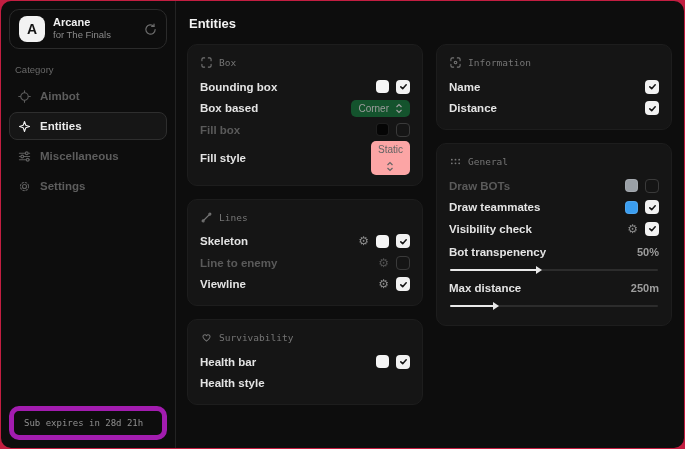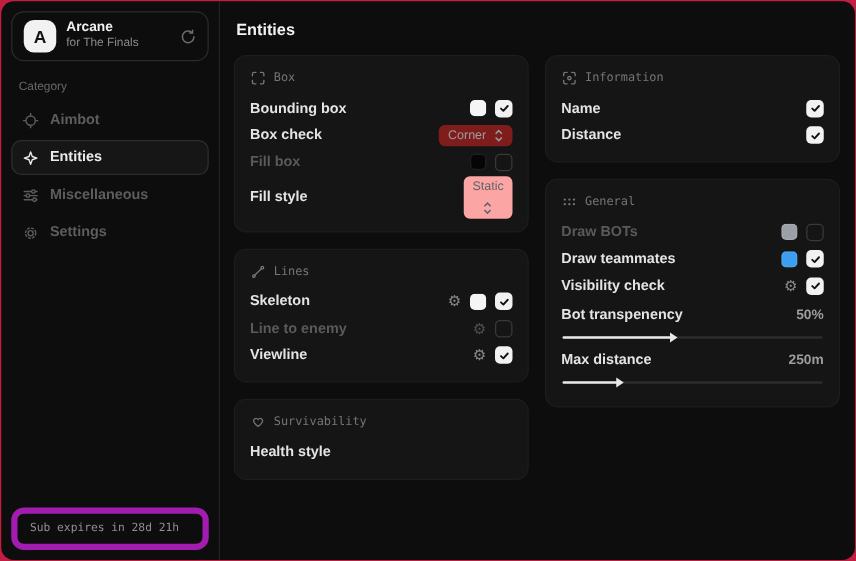--- a/index.html
+++ b/index.html
@@ -32,21 +32,21 @@
   .panel-header svg { flex:0 0 auto; }
   .row { display:flex; align-items:center; min-height:21.5px; }
   .row-label { font-size:11.5px; font-weight:600; color:#e4e4e4; }
   .row.dim .row-label { color:#5a5a5a; }
   .controls { margin-left:auto; display:flex; align-items:center; gap:7px; }
   .swatch { width:13px; height:13px; border-radius:4px; border:1px solid rgba(255,255,255,0.10); }
   .checkbox { width:14px; height:14px; border-radius:4px; display:flex; align-items:center; justify-content:center; cursor:pointer; }
   .checkbox.checked { background:#f2f2f2; }
   .checkbox.unchecked { border:1.5px solid #4d4d4d; }
   .row.dim .checkbox.unchecked { border-color:#3a3a3a; }
-  .dropdown { display:flex; align-items:center; gap:6px; background:#7f1d1d; border-radius:5px; padding:3px 7px; font-size:10px; color:#9c9c9c; cursor:pointer; }
+  .dropdown { display:flex; align-items:center; gap:6px; background:#14532d; border-radius:5px; padding:3px 7px; font-size:10px; color:#9c9c9c; cursor:pointer; }
   .row.dim .dropdown { background:#fca5a5; color:#636363;flex-direction:column; }
   .gear-glyph { font-size:12px; color:#8a8a8a; line-height:1; font-family:"DejaVu Sans", sans-serif; }
   .row.dim .gear-glyph { color:#505050; }
   .slider-label-row { min-height:19px; margin-top:3px; }
   .slider-value { margin-left:auto; font-size:11px; font-weight:600; color:#9d9d9d; }
   .slider-track { position:relative; height:2px; background:#2c2c2c; border-radius:1px; margin:7px 1px 8px; }
   .slider-fill { position:absolute; left:0; top:0; height:2px; background:#e9e9e9; border-radius:1px; }
   .slider-fill::after { content:""; position:absolute; right:-5px; top:-3px; border-left:6px solid #e9e9e9; border-top:4px solid transparent; border-bottom:4px solid transparent; }
 </style>
 </head>
@@ -145,21 +145,21 @@
             <span class="controls">
               <span class="swatch" style="background: rgb(245, 245, 245);"></span>
               <span class="checkbox checked">
                   <svg width="9" height="9" viewBox="0 0 10 10">
                     <polyline points="2,5.4 4.1,7.4 8,3.1" fill="none" stroke="#141414" stroke-width="1.7" stroke-linecap="round" stroke-linejoin="round"></polyline>
                   </svg>
                 </span>
             </span>
           </div>
           <div class="row">
-            <span class="row-label">Box check</span>
+            <span class="row-label">Box based</span>
             <span class="controls">
               <span class="dropdown">
                 <span>Corner</span>
                 <svg width="8" height="11" viewBox="0 0 8 11" fill="none" stroke="currentColor" stroke-width="1.2">
                     <polyline points="1.5,4 4,1.5 6.5,4"></polyline>
                     <polyline points="1.5,7 4,9.5 6.5,7"></polyline>
                   </svg>
               </span>
             </span>
           </div>
@@ -224,20 +224,31 @@
             </span>
           </div>
         </div>
 
         <div class="panel">
           <div class="panel-header">
             <svg width="11" height="11" viewBox="0 0 12 12" fill="none" stroke="currentColor" stroke-width="1.1" stroke-linejoin="round">
                 <path d="M6 10 C2.2 7.3 1.2 4.7 2.9 3.4 C4.1 2.5 5.4 3.1 6 4.1 C6.6 3.1 7.9 2.5 9.1 3.4 C10.8 4.7 9.8 7.3 6 10 Z"></path>
               </svg>
             <span>Survivability</span>
+          </div>
+          <div class="row">
+            <span class="row-label">Health bar</span>
+            <span class="controls">
+              <span class="swatch" style="background: rgb(245, 245, 245);"></span>
+              <span class="checkbox checked">
+                  <svg width="9" height="9" viewBox="0 0 10 10">
+                    <polyline points="2,5.4 4.1,7.4 8,3.1" fill="none" stroke="#141414" stroke-width="1.7" stroke-linecap="round" stroke-linejoin="round"></polyline>
+                  </svg>
+                </span>
+            </span>
           </div>
           <div class="row">
             <span class="row-label">Health style</span>
           </div>
         </div>
       </div>
 
       <div class="col">
 
         <div class="panel">

